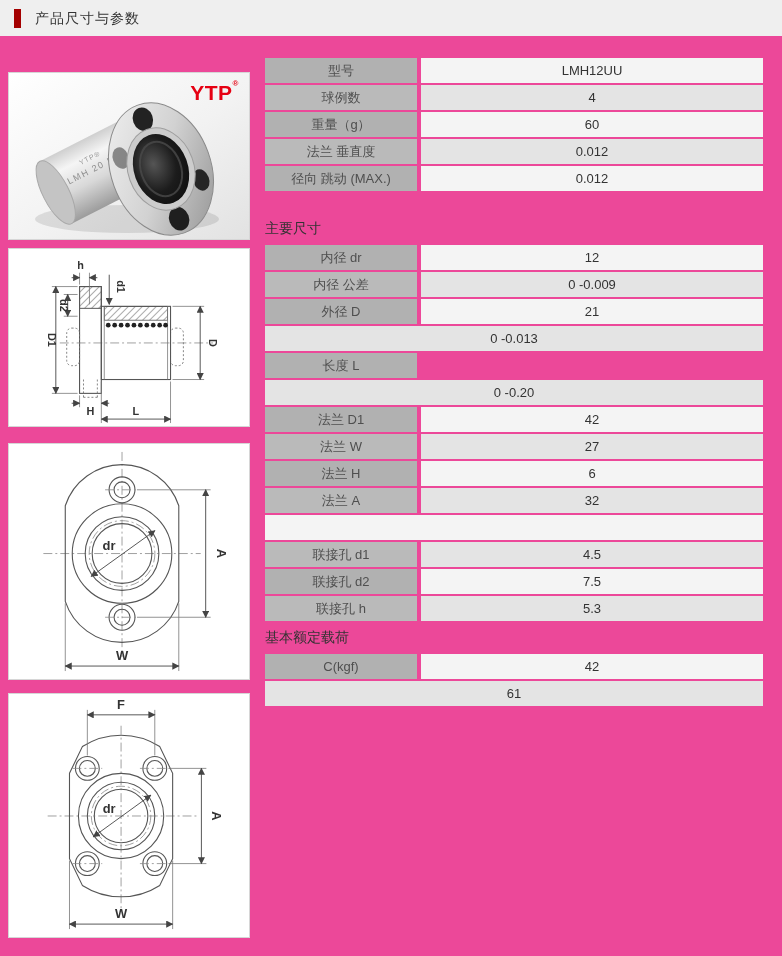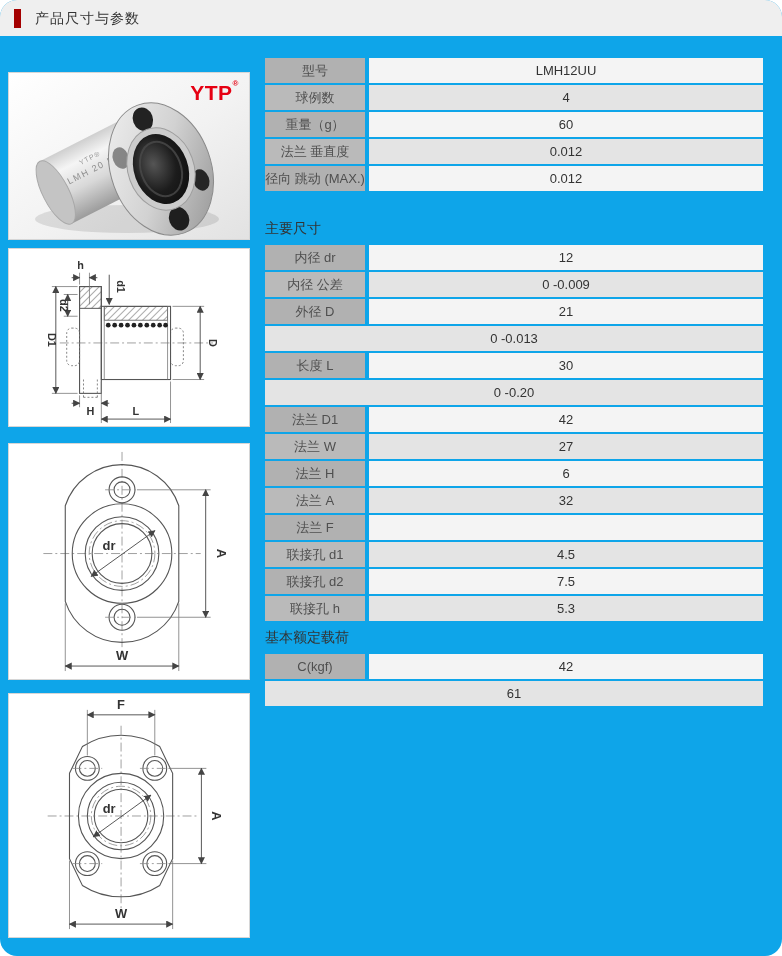--- a/index.html
+++ b/index.html
@@ -1,18 +1,18 @@
 <!DOCTYPE html>
 <html><head>
 <meta charset="utf-8">
 <style>
   * { margin:0; padding:0; box-sizing:border-box; }
   html,body { width:782px; height:956px; background:#ffffff;
     font-family:"Liberation Sans","DejaVu Sans",sans-serif; }
-  #stage { position:relative; width:782px; height:956px; background:#0ea5e9; overflow:hidden;border-radius:17px; }
+  #stage { position:relative; width:782px; height:956px; background:#ec4899; overflow:hidden; }
 
   
   .header-band { position:absolute; left:0; top:0; width:782px; height:36px; background:#efefef; }
   .accent-bar { position:absolute; left:14px; top:9px; width:7px; height:19px; background:#a40000; }
   .page-title { position:absolute; left:35px; top:0; height:36px; line-height:37px;
     font-size:14px; color:#333; letter-spacing:1px; }
 
   
   .panel { position:absolute; left:8px; width:242px; background:#fff; border:1px solid #d6d6d6; }
   .photo-panel  { top:72px;  height:168px; background:linear-gradient(135deg,#ffffff 0%,#f6f6f6 45%,#e9e9e9 100%); }
@@ -23,21 +23,21 @@
 
   .brand-logo { position:absolute; right:10px; top:6px; font-size:21px; font-weight:bold;
     color:#e60012; letter-spacing:0.5px; }
   .brand-logo sup { font-size:8px; vertical-align:14px; }
 
   
   .spec-col { position:absolute; left:265px; top:58px; width:498px; }
   .spec-rows { width:100%; }
   .spec-row { display:flex; height:25px; margin-bottom:2px; }
   .cell { line-height:25px; font-size:13px; text-align:center; }
-  .cell.label { width:100px; margin-right:4px; color:#4f4f4f; background:#b5b5b5; }
+  .cell.label { width:152px; margin-right:4px; color:#4f4f4f; background:#b5b5b5; }
   .cell.value { flex:1; color:#333; background:#f4f4f4; }
   .spec-rows .spec-row:nth-child(odd)  .label { background:#b1b1b1; }
   .spec-rows .spec-row:nth-child(even) .label { background:#bababa; }
   .spec-rows .spec-row:nth-child(odd)  .value { background:#f4f4f4; }
   .spec-rows .spec-row:nth-child(even) .value { background:#e4e4e4; }
   .section-title { font-size:14px; color:#333; height:20px; line-height:20px; }
   #title-dims  { margin-top:27px; margin-bottom:7px; }
   #title-loads { margin-top:6px;  margin-bottom:7px; }
 
   
@@ -326,21 +326,20 @@
         </div>
         <div class="spec-row">
           <div class="cell label">外径 D</div>
           <div class="cell value">21</div>
         </div>
         <div class="spec-row">
           <div class="cell value">0 -0.013</div>
         </div>
         <div class="spec-row">
           <div class="cell label">长度 L</div>
-          <div class="cell value">30</div>
         </div>
         <div class="spec-row">
           <div class="cell value">0 -0.20</div>
         </div>
         <div class="spec-row">
           <div class="cell label">法兰 D1</div>
           <div class="cell value">42</div>
         </div>
         <div class="spec-row">
           <div class="cell label">法兰 W</div>
@@ -348,21 +347,20 @@
         </div>
         <div class="spec-row">
           <div class="cell label">法兰 H</div>
           <div class="cell value">6</div>
         </div>
         <div class="spec-row">
           <div class="cell label">法兰 A</div>
           <div class="cell value">32</div>
         </div>
         <div class="spec-row">
-          <div class="cell label">法兰 F</div>
           <div class="cell value"></div>
         </div>
         <div class="spec-row">
           <div class="cell label">联接孔 d1</div>
           <div class="cell value">4.5</div>
         </div>
         <div class="spec-row">
           <div class="cell label">联接孔 d2</div>
           <div class="cell value">7.5</div>
         </div>

